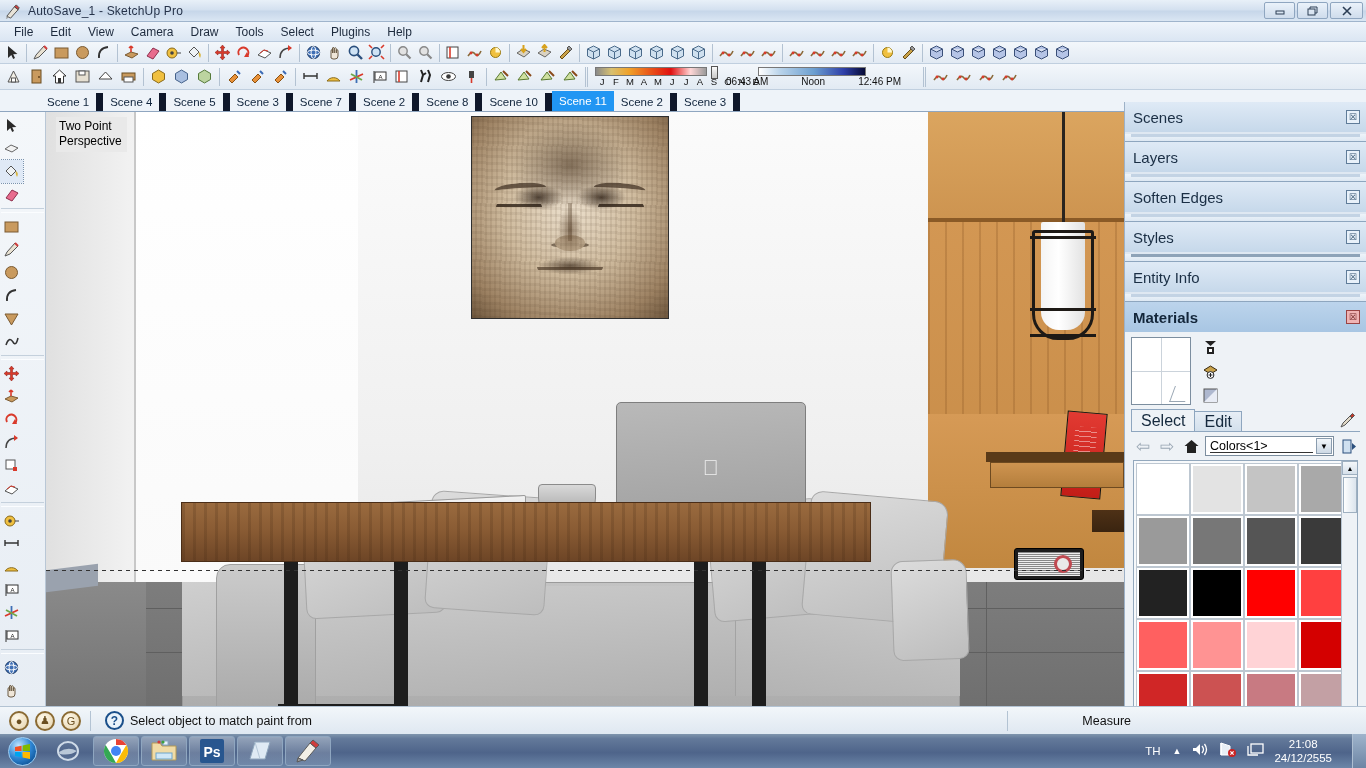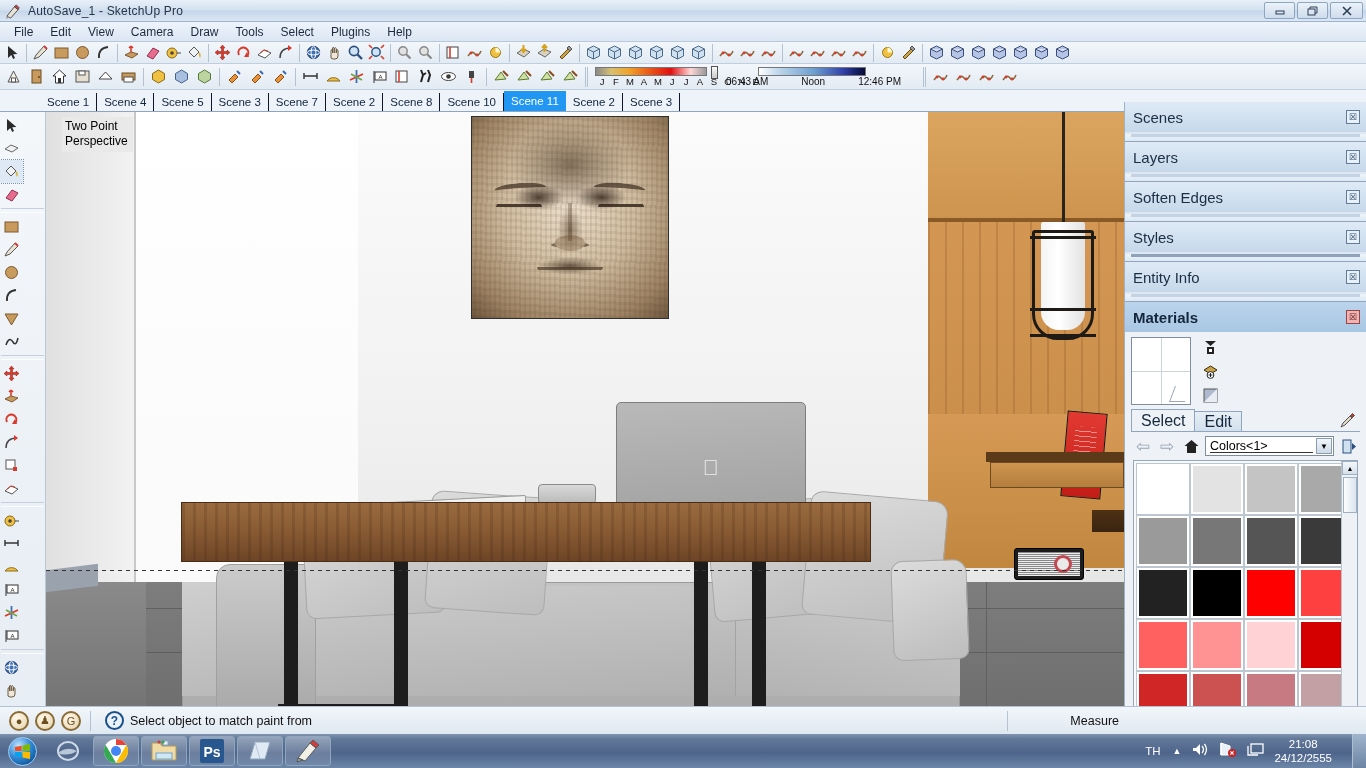--- a/index.html
+++ b/index.html
@@ -55,21 +55,21 @@
 
   
   .scenebar{
     position:absolute; left:0; top:90px; width:1366px; height:22px;
     background:#eef3f9; border-bottom:1px solid #8fa6c0;
     display:flex; align-items:flex-end; padding-left:40px;
   }
   .scenetab{
     height:18px; padding:0 7px; font-size:11.5px; color:#10243c;
     display:flex;align-items:center;
-    border-right:1px solid #0f172a;
+    border-right:7px solid #0f172a;
     background:transparent;
   }
   .scenetab.active{ background:#2196f3; color:#fff; height:20px; border-right:none;}
 
   
   .leftpal{
     position:absolute; left:0; top:112px; width:46px; height:594px;
     background:linear-gradient(180deg,#f4f7fa,#e7edf4);
     border-right:1px solid #b9c7d6;
     display:flex; flex-wrap:wrap; align-content:flex-start; padding-top:2px;
@@ -78,21 +78,21 @@
   .lt.sel{ background:#dfe9f6; outline:1px dotted #7a93ae;}
   .lsep{ width:44px; height:5px; margin:2px 1px;
          border-top:1px solid #c4d0dc; border-bottom:1px solid #fbfdff;}
 
   
   .viewport{
     position:absolute; left:46px; top:112px; width:1078px; height:594px;
     overflow:hidden; background:#fff;
   }
   .vp-label{
-    position:absolute; left:16px; top:5px; font-size:12px; color:#000;
+    position:absolute; left:10px; top:5px; font-size:12px; color:#000;
     line-height:15px; background:#e9e9e9; padding:2px 5px 3px 3px; z-index:9;
     font-family:"Liberation Sans",sans-serif;
   }
   .wall{ position:absolute; left:0; top:0; width:100%; height:100%;
     background:linear-gradient(95deg,#fdfdfd 0%,#f4f4f4 30%,#ededed 60%,#e6e6e6 100%);}
   .wallLeft{ position:absolute; left:0; top:0; width:88px; height:474px;
     background:linear-gradient(90deg,#e0e0e0,#f2f2f2); }
   .wallPanelEdge{ position:absolute; left:88px; top:0; width:2px; height:474px; background:#c8c8c8;}
   .wallMain{ position:absolute; left:90px; top:0; width:222px; height:474px;
     background:linear-gradient(180deg,#ffffff,#fafafa);}
@@ -319,21 +319,21 @@
     border-top:1px solid #b3c3d3; display:flex; align-items:center; padding-left:6px;
   }
   .roundico{ width:20px;height:20px;border-radius:50%; margin:0 3px;
     border:2px solid #8a6a33; background:radial-gradient(circle at 35% 30%,#fff8e8,#e4d3ae);
     display:flex;align-items:center;justify-content:center; font-size:11px; color:#6b4f20;}
   .qmark{ width:19px;height:19px;border-radius:50%; border:2px solid #1a4f8a;
     background:#eaf3fb; color:#1a4f8a; font-weight:bold; font-size:12px;
     display:flex;align-items:center;justify-content:center; margin:0 6px 0 8px;}
   .statustext{ font-size:12.5px; color:#111; }
   .vbar{ width:1px;height:20px;background:#b3c3d3;margin:0 6px;}
-  .measurebox{ position:absolute; right:244px; top:4px; width:112px;height:20px;
+  .measurebox{ position:absolute; right:232px; top:4px; width:112px;height:20px;
     display:flex;align-items:center;justify-content:flex-end; padding-right:3px;
     font-size:12.5px; color:#111;}
 
   
   .taskbar{
     position:absolute; left:0; top:734px; width:1366px; height:34px;
     background:linear-gradient(180deg,#7f95ad 0%,#63799a 14%,#4e648a 55%,#6c86a8 100%);
     display:flex; align-items:center;
   }
   .startorb{ width:44px;height:32px; display:flex;align-items:center;justify-content:center;}

